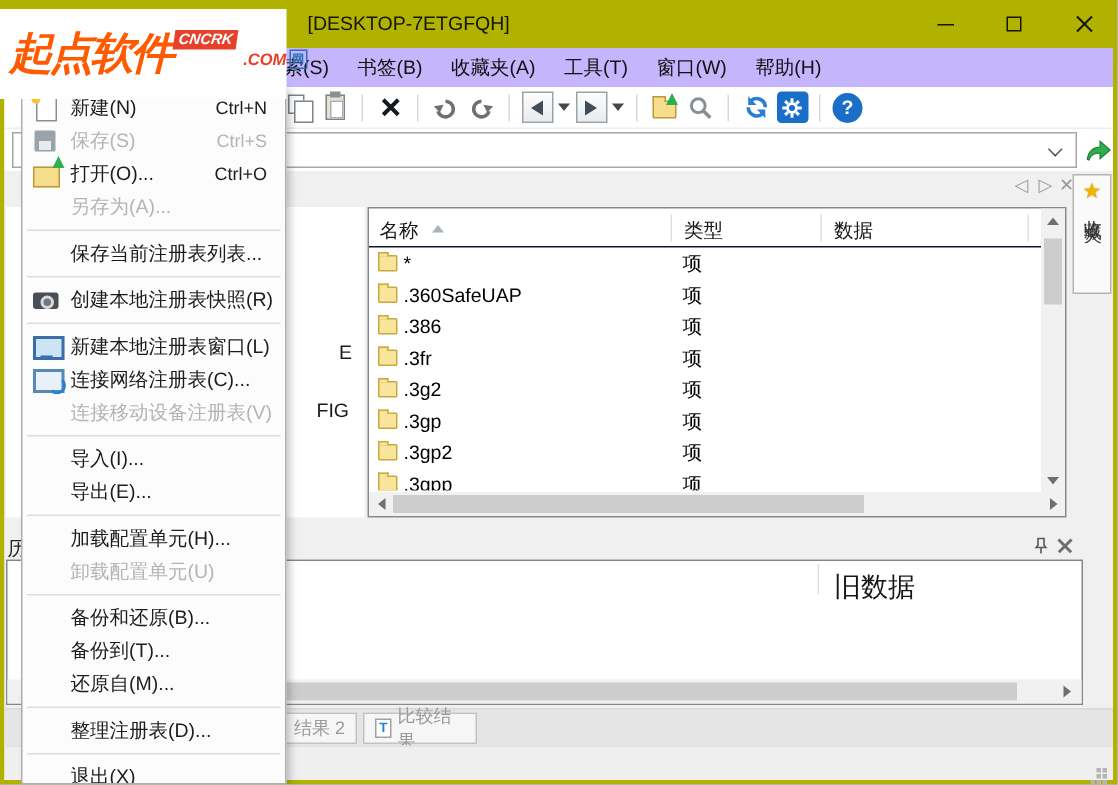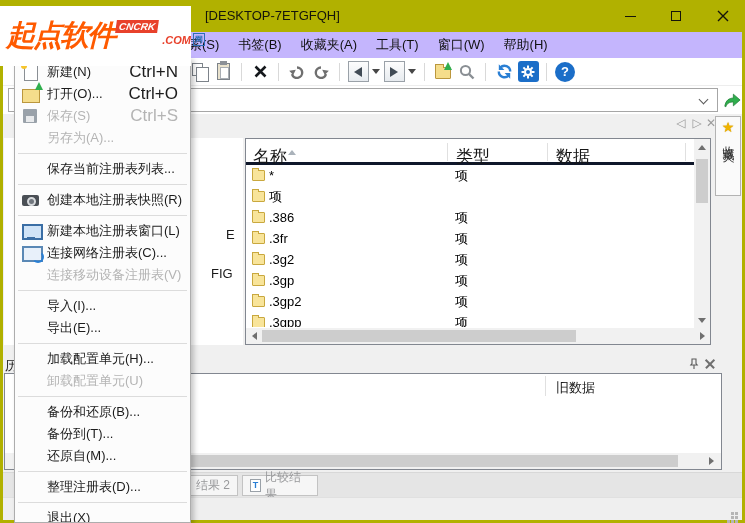--- a/index.html
+++ b/index.html
@@ -57,21 +57,21 @@
   .fav-tab{left:715px;top:116px;width:26px;height:80px;background:#fafafa;border:1px solid #b3b3b3;
     display:flex;flex-direction:column;align-items:center;padding-top:3px;gap:3px;}
   .fav-star{color:#f0b400;font-size:14px;text-shadow:0 0 1px #b88400;line-height:14px;}
   .fav-label{writing-mode:vertical-rl;font-size:12px;color:#333;letter-spacing:2px;}
 
   .tree-panel{left:4px;top:138px;width:239px;height:207px;background:#fff;}
   .tree-frag{font-size:13px;color:#1a1a1a;}
 
   
   .list-panel{left:245px;top:138px;width:466px;height:207px;background:#fff;border:1px solid #828790;}
-  .lheader{position:absolute;left:0;top:0;width:448px;height:26px;border-bottom:3px solid #0f172a;font-size:17px;color:#161616;}
+  .lheader{position:absolute;left:0;top:0;width:448px;height:26px;border-bottom:1px solid #0f172a;font-size:13px;color:#161616;}
   .hdiv{position:absolute;top:4px;width:1px;height:18px;background:#e0e0e0;}
   .h-name{position:absolute;left:7px;top:6px;}
   .sort-up{position:absolute;left:42px;top:11px;width:0;height:0;border-left:4px solid transparent;border-right:4px solid transparent;border-bottom:5px solid #aab2ba;}
   .h-type{position:absolute;left:210px;top:6px;}
   .h-data{position:absolute;left:310px;top:6px;}
   .lrows{position:absolute;left:0;top:26px;width:448px;height:162px;overflow:hidden;}
   .lrow{height:21px;display:flex;align-items:center;padding-left:6px;font-size:13px;color:#000;}
   .fold{width:13px;height:11px;background:#f8e49a;border:1px solid #c9a83e;border-radius:1px;position:relative;margin-right:4px;flex:none;}
   .fold::before{content:"";position:absolute;left:-1px;top:-3px;width:5px;height:2px;background:#f8e49a;border:1px solid #c9a83e;border-bottom:none;}
   .c-name{width:186px;flex:none;overflow:hidden;white-space:nowrap;}
@@ -91,21 +91,21 @@
 
   
   .hist-caption-frag{left:5px;top:357px;width:9px;height:15px;overflow:hidden;font-size:13px;color:#222;}
   .pin-btn{left:686px;top:356px;width:16px;height:16px;display:flex;align-items:center;justify-content:center;}
   .closex{width:10px;height:10px;position:relative;}
   .closex::before,.closex::after{content:"";position:absolute;left:-1px;top:4px;width:12px;height:1.6px;background:#6f6f6f;}
   .closex::before{transform:rotate(45deg);}
   .closex::after{transform:rotate(-45deg);}
   .hist-close{left:705px;top:359px;}
   .hist-body{left:4px;top:373px;width:718px;height:97px;background:#fff;border:1px solid #828790;}
-  .hist-col{position:absolute;left:551px;top:5px;font-size:13px;color:#161616;}
+  .hist-col{position:absolute;left:551px;top:5px;font-size:18px;color:#161616;}
   .hist-div{position:absolute;left:540px;top:2px;width:1px;height:20px;background:#e0e0e0;}
   .hist-hscroll{position:absolute;left:0;top:79px;width:716px;height:16px;background:#f1f1f1;}
   .hist-thumb{position:absolute;left:181px;top:2px;width:492px;height:12px;background:#cdcdcd;}
   .hist-r{position:absolute;left:698px;top:0;width:16px;height:16px;}
 
   
   .tabs-row{left:3px;top:472px;width:739px;height:25px;background:#e5e5e5;border-top:1px solid #d8d8d8;}
   .btab{position:absolute;top:2px;height:21px;border:1px solid #c3c3c3;background:#f6f6f6;color:#98999b;
     font-size:12px;display:flex;align-items:center;justify-content:flex-end;padding:0 7px;gap:4px;}
   .btab1{left:150px;width:85px;}
@@ -115,21 +115,21 @@
   .statusbar{left:3px;top:497px;width:739px;height:23px;background:#efefef;border-top:1px solid #e0e0e0;}
   .grip{position:absolute;right:8px;bottom:5px;width:3px;height:3px;background:#b5b5b5;
     box-shadow:-4px 8px 0 #b5b5b5,0 8px 0 #b5b5b5,4px 8px 0 #b5b5b5,0 4px 0 #b5b5b5,4px 4px 0 #b5b5b5,4px 0 0 #b5b5b5;}
 
   
   .menu-popup{left:14px;top:57px;width:177px;height:466px;background:#fcfcfc;border:1px solid #adadad;
     box-shadow:3px 3px 5px rgba(0,0,0,.22);overflow:hidden;z-index:40;padding-top:3px;}
   .menu-row{height:22px;display:flex;align-items:center;padding:0 8px 0 5px;}
   .mi{width:22px;height:18px;margin-right:5px;position:relative;flex:none;}
   .ml{font-size:13px;color:#1c1c1c;white-space:nowrap;}
-  .ms{margin-left:auto;font-size:17px;color:#1c1c1c;padding-right:4px;}
+  .ms{margin-left:auto;font-size:12px;color:#1c1c1c;padding-right:4px;}
   .menu-row.disabled .ml,.menu-row.disabled .ms{color:#b4b4b4;}
   .menu-sep{height:1px;background:#dcdcdc;margin:4px 3px;}
   
   .new-document-icon::before{content:"";position:absolute;left:4px;top:1px;width:12px;height:15px;background:#fff;border:1px solid #8a8f94;}
   .new-document-icon::after{content:"";position:absolute;left:1px;top:0;width:6px;height:6px;background:#f6c52e;border-radius:50%;}
   .open-folder-icon::before{content:"";position:absolute;left:2px;top:4px;width:16px;height:12px;background:#f5dd8b;border:1px solid #bb973d;}
   .open-folder-icon::after{content:"";position:absolute;right:-1px;top:-3px;width:0;height:0;
     border-left:4px solid transparent;border-right:4px solid transparent;border-bottom:8px solid #2fae4d;}
   .save-floppy-icon::before{content:"";position:absolute;left:3px;top:2px;width:14px;height:14px;background:#9aa2aa;border-radius:1px;}
   .save-floppy-icon::after{content:"";position:absolute;left:6px;top:9px;width:8px;height:6px;background:#e8eaec;}
@@ -304,20 +304,21 @@
     </div>
     <div class="lrows">
         <div class="lrow">
           <span class="fold"></span>
           <span class="c-name">*</span>
           <span class="c-type">项</span>
           <span class="c-data"></span>
         </div>
         <div class="lrow">
           <span class="fold"></span>
+          <span class="c-name">.360SafeUAP</span>
           <span class="c-type">项</span>
           <span class="c-data"></span>
         </div>
         <div class="lrow">
           <span class="fold"></span>
           <span class="c-name">.386</span>
           <span class="c-type">项</span>
           <span class="c-data"></span>
         </div>
         <div class="lrow">
@@ -401,29 +402,29 @@
   <div class="abs statusbar">
     <div class="grip"></div>
   </div>
 
   <div class="abs menu-popup">
       <div class="menu-row">
         <span class="mi new-document-icon"></span>
         <span class="ml">新建(N)</span>
         <span class="ms">Ctrl+N</span>
       </div>
-      <div class="menu-row">
-        <span class="mi open-folder-icon"></span>
-        <span class="ml">打开(O)...</span>
-        <span class="ms">Ctrl+O</span>
-      </div>
       <div class="menu-row disabled">
         <span class="mi save-floppy-icon"></span>
         <span class="ml">保存(S)</span>
         <span class="ms">Ctrl+S</span>
+      </div>
+      <div class="menu-row">
+        <span class="mi open-folder-icon"></span>
+        <span class="ml">打开(O)...</span>
+        <span class="ms">Ctrl+O</span>
       </div>
       <div class="menu-row disabled">
         <span class="mi"></span>
         <span class="ml">另存为(A)...</span>
         <span class="ms"></span>
       </div>
       <div class="menu-sep"></div>
       <div class="menu-row">
         <span class="mi"></span>
         <span class="ml">保存当前注册表列表...</span>

